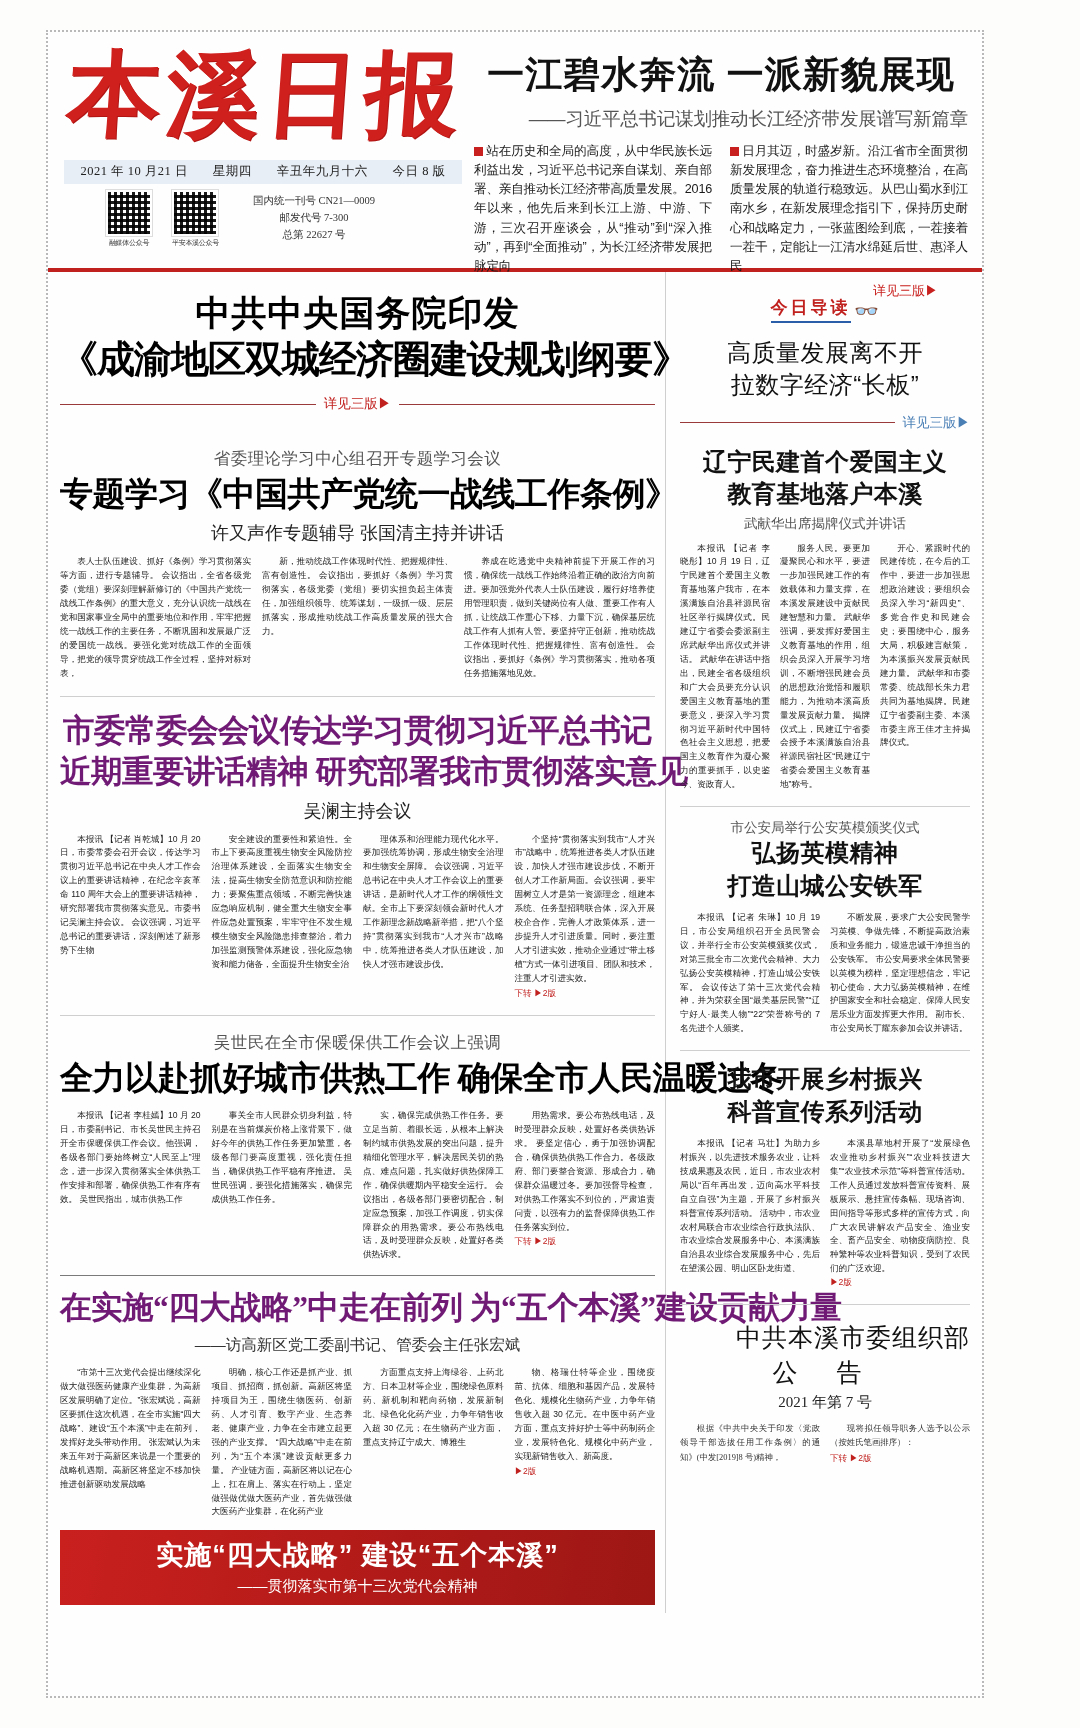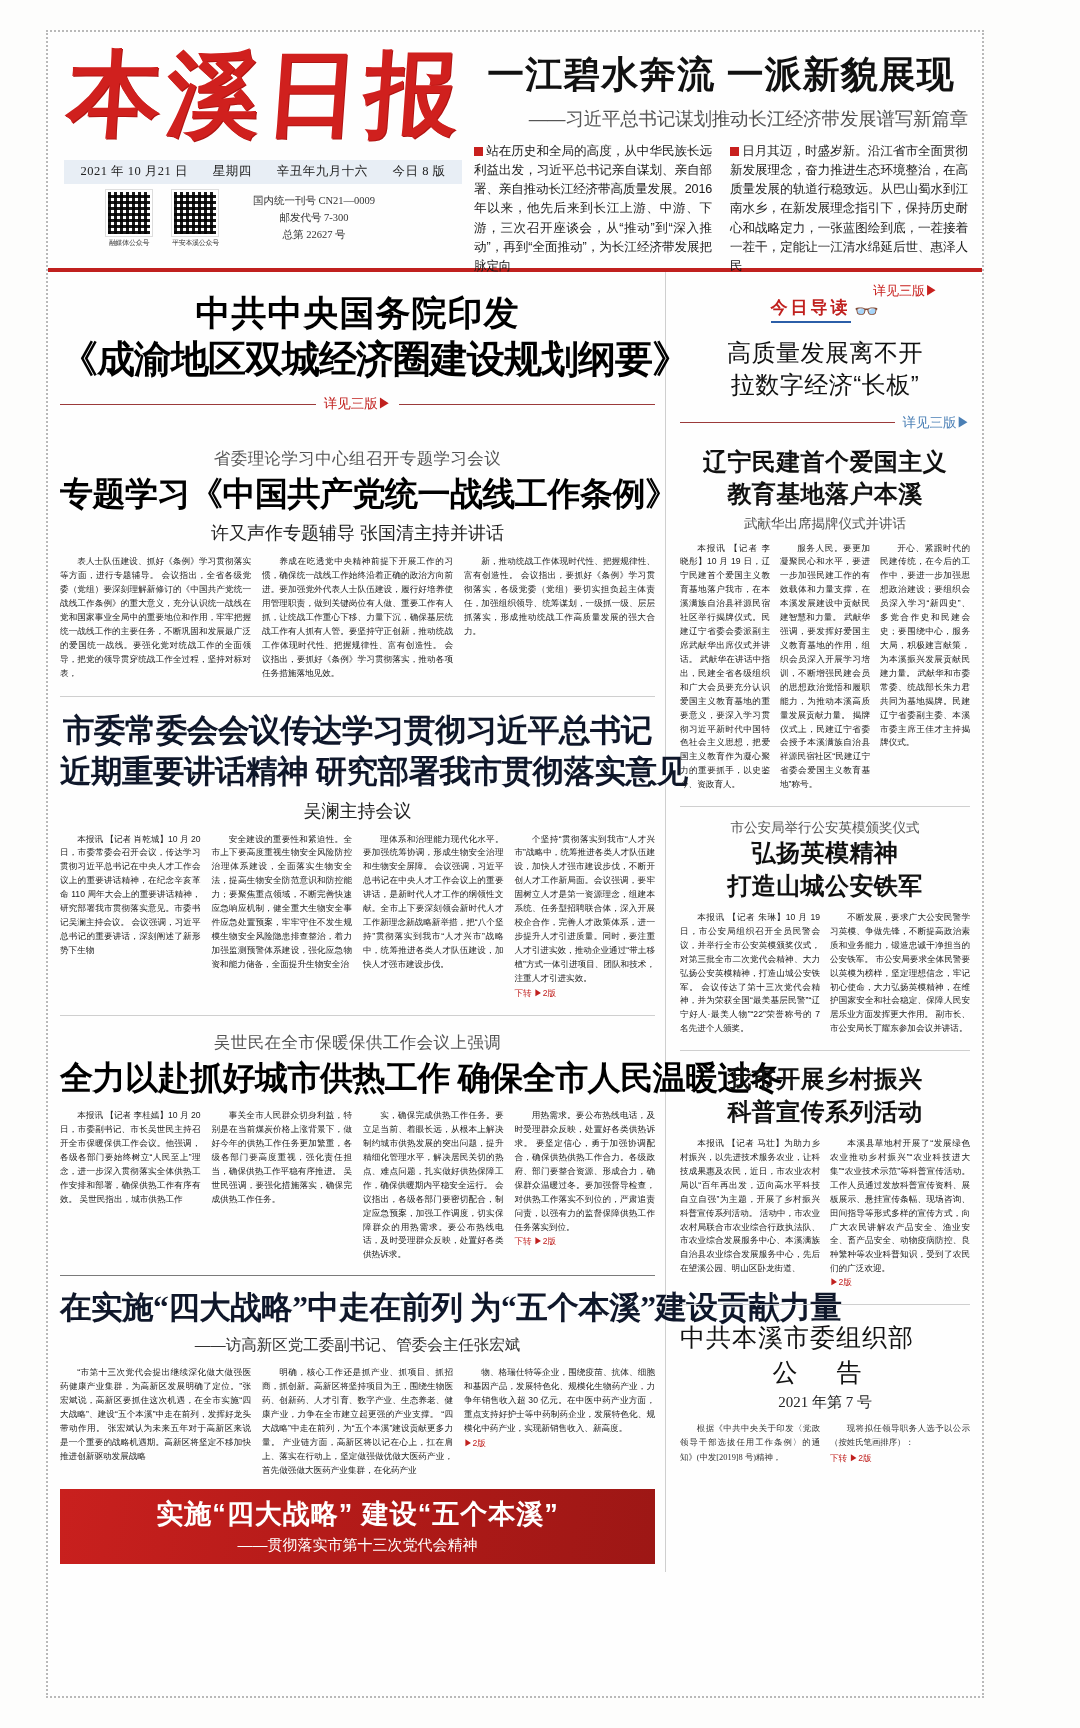--- a/index.html
+++ b/index.html
@@ -223,21 +223,21 @@
     margin-top: 4px;
     letter-spacing: -.5px;
     white-space: nowrap;
   }
   .headline-xl {
     font-family:"Liberation Serif", serif;
     font-weight:bold;
     font-size: 31.5px;
     text-align:center;
     line-height:1.3;
-    color:#0f172a;
+    color:#701a75;
     letter-spacing: -.5px;
     white-space: nowrap;
   }
   .byline {
     font-family:"Liberation Sans",sans-serif;
     font-size: 18px;
     color:#222;
     text-align:center;
     margin-top: 6px;
   }
@@ -286,21 +286,21 @@
     color:#fff;
     padding: 7px 10px 9px;
     text-align:center;
     margin-top: 10px;
   }
   .rb1 { font-family:"Liberation Sans",sans-serif; font-weight:bold; font-size:27px; letter-spacing:1px; }
   .rb2 { font-family:"Liberation Sans",sans-serif; font-size:15px; margin-top:4px; }
   
   .notice-title {
     font-family:"Liberation Sans",sans-serif;
-    font-size: 25px; text-align:left; color:#111; letter-spacing:1px;
+    font-size: 25px; text-align:right; color:#111; letter-spacing:1px;
   }
   .notice-word {
     font-family:"Liberation Sans",sans-serif;
     font-size: 25px; text-align:center; color:#111; letter-spacing: 16px; margin-top:2px;
   }
   .notice-num { font-size:15px; text-align:center; color:#222; margin-top:4px; font-family:"Liberation Serif",serif; }
   .notice-body {
     display:flex; gap:10px; margin-top:10px;
     font-size:8.4px; line-height:1.7; color:#333;
     font-family:"Liberation Serif",serif; text-align:justify;
@@ -393,26 +393,26 @@
         <div>
           <div class="kicker">省委理论学习中心组召开专题学习会议</div>
           <div class="headline-lg">专题学习《中国共产党统一战线工作条例》</div>
           <div class="byline">许又声作专题辅导 张国清主持并讲话</div>
           <div class="artbody">
             <div class="c">
                 <p>表人士队伍建设、抓好《条例》学习贯彻落实等方面，进行专题辅导。
 会议指出，全省各级党委（党组）要深刻理解新修订的《中国共产党统一战线工作条例》的重大意义，充分认识统一战线在党和国家事业全局中的重要地位和作用，牢牢把握统一战线工作的主要任务，不断巩固和发展最广泛的爱国统一战线。要强化党对统战工作的全面领导，把党的领导贯穿统战工作全过程，坚持对标对表，</p>
               </div>
             <div class="c">
+                <p>新，推动统战工作体现时代性、把握规律性、富有创造性。
+会议指出，要抓好《条例》学习贯彻落实，各级党委（党组）要切实担负起主体责任，加强组织领导、统筹谋划，一级抓一级、层层抓落实，形成推动统战工作高质量发展的强大合力。</p>
+              </div>
+            <div class="c">
                 <p>养成在吃透党中央精神前提下开展工作的习惯，确保统一战线工作始终沿着正确的政治方向前进。要加强党外代表人士队伍建设，履行好培养使用管理职责，做到关键岗位有人做、重要工作有人抓，让统战工作重心下移、力量下沉，确保基层统战工作有人抓有人管。要坚持守正创新，推动统战工作体现时代性、把握规律性、富有创造性。
 会议指出，要抓好《条例》学习贯彻落实，推动各项任务措施落地见效。</p>
-              </div>
-            <div class="c">
-                <p>新，推动统战工作体现时代性、把握规律性、富有创造性。
-会议指出，要抓好《条例》学习贯彻落实，各级党委（党组）要切实担负起主体责任，加强组织领导、统筹谋划，一级抓一级、层层抓落实，形成推动统战工作高质量发展的强大合力。</p>
               </div>
           </div>
         </div>
 
         <div class="hr-soft"></div>
 
         <div style="margin-top:14px;">
           <div class="headline-xl">市委常委会会议传达学习贯彻习近平总书记</div>
           <div class="headline-xl">近期重要讲话精神 研究部署我市贯彻落实意见</div>
           <div class="byline">吴澜主持会议</div>
@@ -470,20 +470,23 @@
             <div class="c">
                 <p>“市第十三次党代会提出继续深化做大做强医药健康产业集群，为高新区发展明确了定位。”张宏斌说，高新区要抓住这次机遇，在全市实施“四大战略”、建设“五个本溪”中走在前列，发挥好龙头带动作用。
 张宏斌认为未来五年对于高新区来说是一个重要的战略机遇期。高新区将坚定不移加快推进创新驱动发展战略</p>
               </div>
             <div class="c">
                 <p>明确，核心工作还是抓产业、抓项目、抓招商，抓创新。高新区将坚持项目为王，围绕生物医药、创新药、人才引育、数字产业、生态养老、健康产业，力争在全市建立起更强的产业支撑。
 “四大战略”中走在前列，为“五个本溪”建设贡献更多力量。
 产业链方面，高新区将以记在心上，扛在肩上、落实在行动上，坚定做强做优做大医药产业，首先做强做大医药产业集群，在化药产业</p>
               </div>
             <div class="c">
+                <p>方面重点支持上海绿谷、上药北方、日本卫材等企业，围绕绿色原料药、新机制和靶向药物，发展新制北、绿色化化药产业，力争年销售收入超 30 亿元；在生物药产业方面，重点支持辽宁成大、博雅生</p>
+              </div>
+            <div class="c">
               <p>物、格瑞仕特等企业，围绕疫苗、抗体、细胞和基因产品，发展特色化、规模化生物药产业，力争年销售收入超 30 亿元。在中医中药产业方面，重点支持好护士等中药制药企业，发展特色化、规模化中药产业，实现新销售收入、新高度。</p>
               <div class="pagenote">▶2版</div>
             </div>
           </div>
         </div>
 
         <div class="redbanner">
           <div class="rb1">实施“四大战略” 建设“五个本溪”</div>
           <div class="rb2">——贯彻落实市第十三次党代会精神</div>
         </div>

